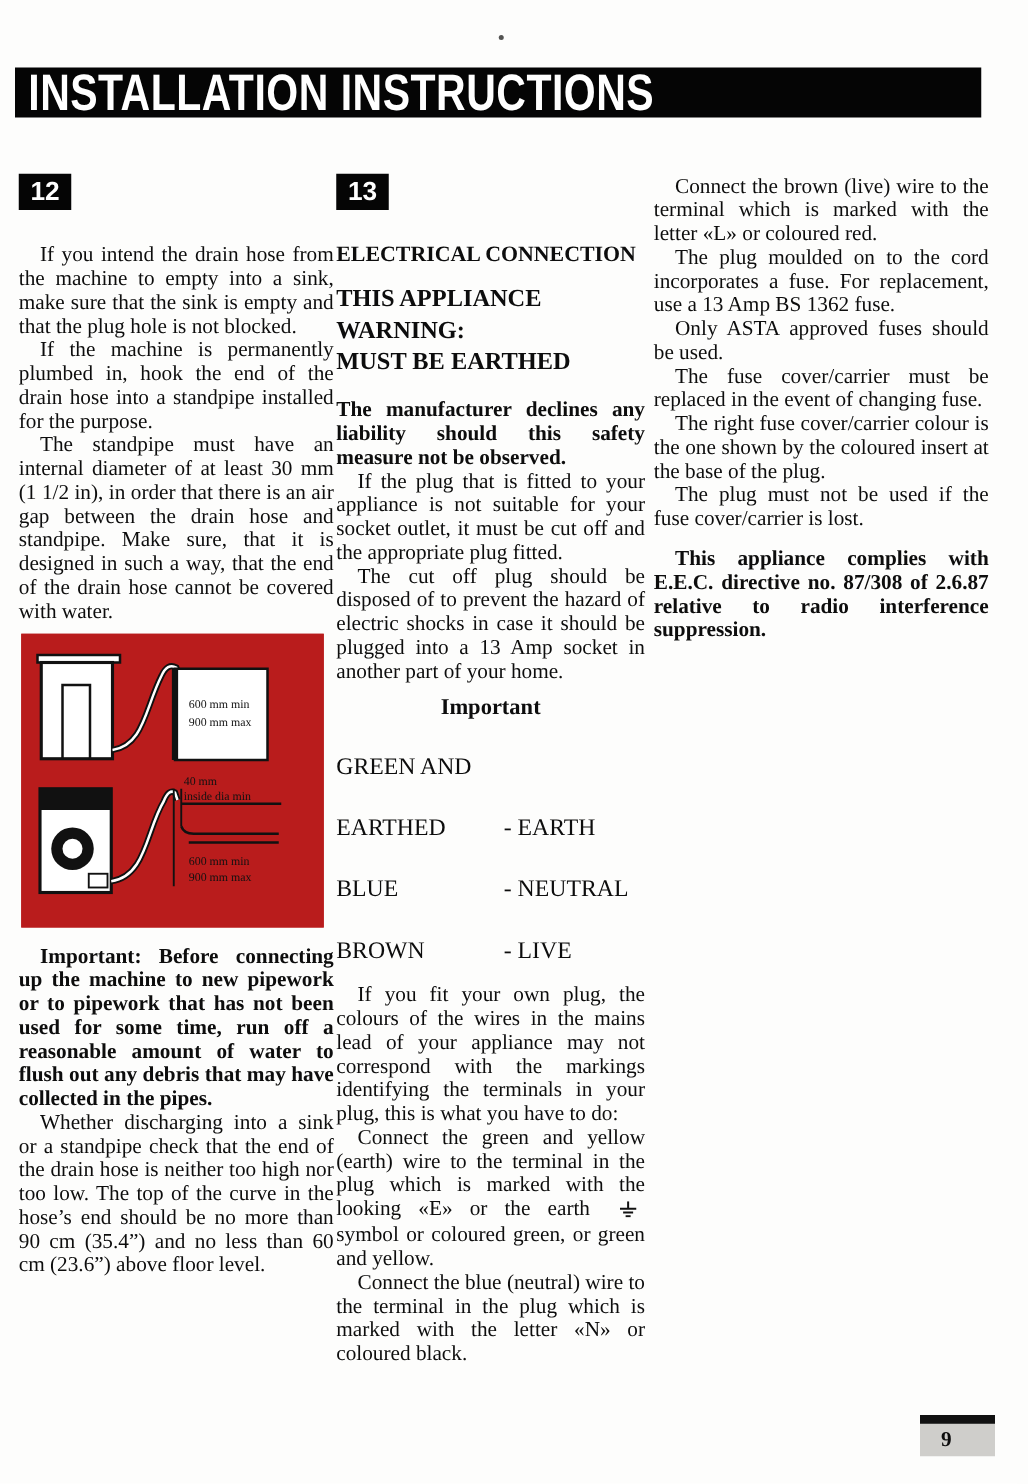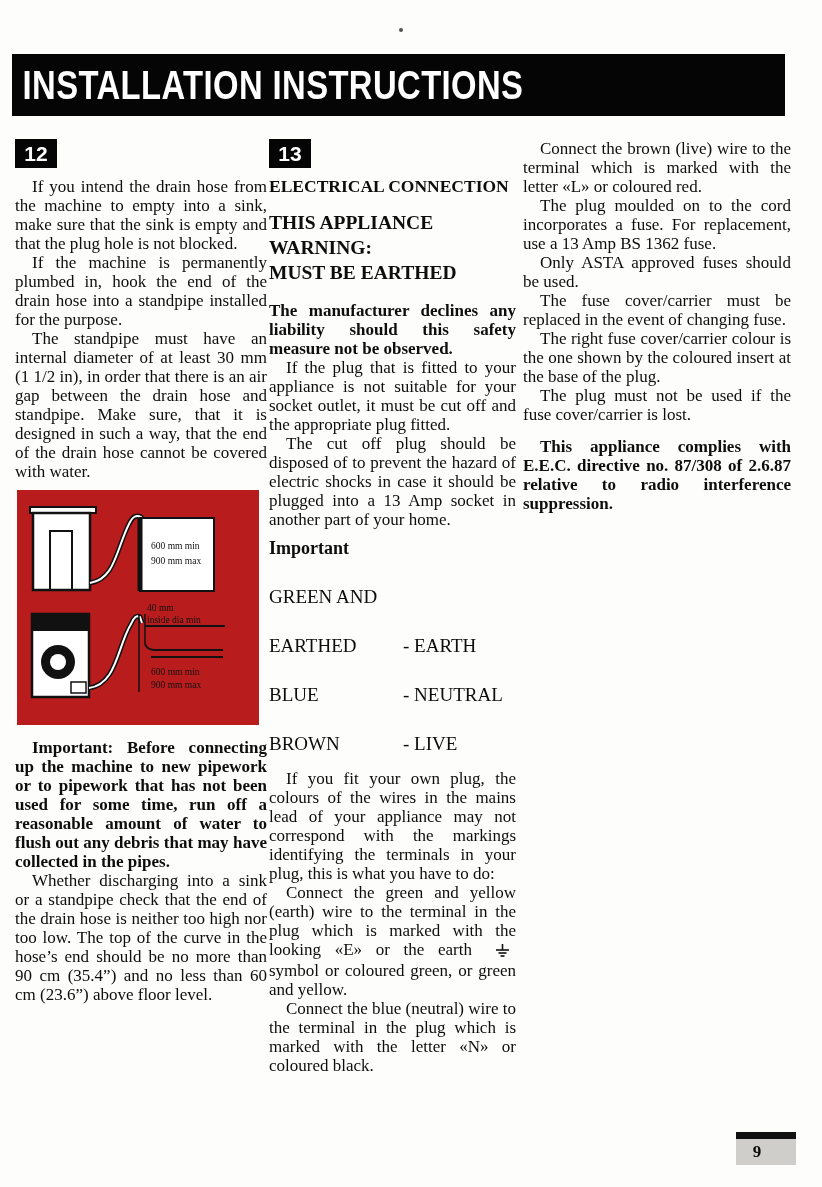--- a/index.html
+++ b/index.html
@@ -10,47 +10,47 @@
     background:#fdfdfc;
     overflow:hidden;
     font-family:"Liberation Serif", serif;
     color:#0d0d0d;
   }
   .artifact-dot{
     position:absolute;left:399px;top:28px;width:4px;height:4px;
     background:#1a1a1a;border-radius:50%;opacity:.75;
   }
   .header-bar{
-    position:absolute;left:13px;top:55px;width:771px;height:60px;
+    position:absolute;left:13px;top:55px;width:771px;height:38px;
     background:#050505;display:flex;align-items:center;
     box-shadow:0 0 0 1px #050505;
   }
   .header-title{
     font-family:"Liberation Sans", sans-serif;
     font-weight:700;font-size:41px;line-height:1;
     color:#ffffff;white-space:nowrap;
     transform:scaleX(.8);transform-origin:0 50%;
     padding-left:12px;letter-spacing:0.5px;
   }
   .col{position:absolute;top:139px;text-align:justify;font-size:17px;line-height:19px;}
   #col1{left:15px;width:252px;}
   #col2{left:269px;width:247px;}
   #col3{left:523px;width:268px;}
   .badge{
     width:42px;height:29px;background:#050505;color:#fff;
     font-family:"Liberation Sans", sans-serif;font-weight:700;font-size:21px;
     display:flex;align-items:center;justify-content:center;
-    margin-bottom:9px;
+    margin-bottom:26px;
   }
   p{margin:0;text-indent:17px;}
   p.noindent{text-indent:0;}
   .bold{font-weight:700;}
   .sec-heading{font-weight:700;font-size:17.5px;margin:4px 0 14px 0;text-align:left;}
   .warning{font-weight:700;font-size:19.5px;line-height:25px;margin:0 0 16px 0;text-align:left;}
-  .imp-heading{font-weight:700;font-size:18px;margin:10px 0 8px 0;text-align:left;}
+  .imp-heading{font-weight:700;font-size:18px;margin:10px 0 8px 0;text-align:center;}
   .wire-table{margin:13px 0 15px 0;font-size:19px;line-height:21px;}
   .wire-row{display:flex;margin-bottom:3px;margin-top:28px;}
   .wire-label{width:134px;flex:none;}
   .wire-value{flex:1;}
   .diagram{
     margin:9px 2px 13px 2px;
     background:#b91c1c;
     border:2px solid #b91c1c;
     width:238px;height:231px;
   }

